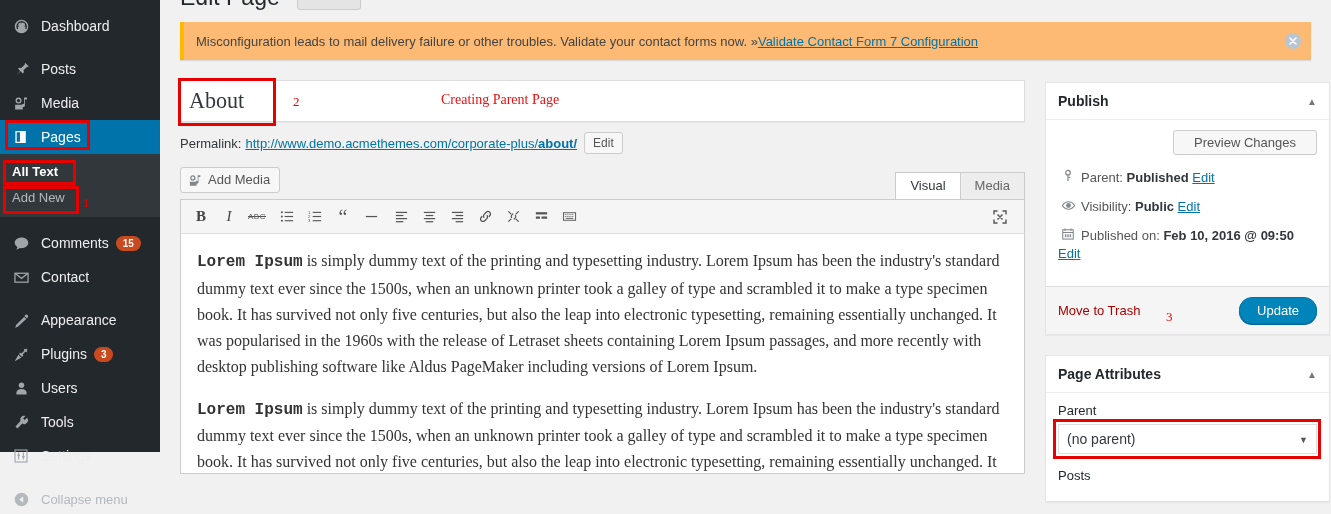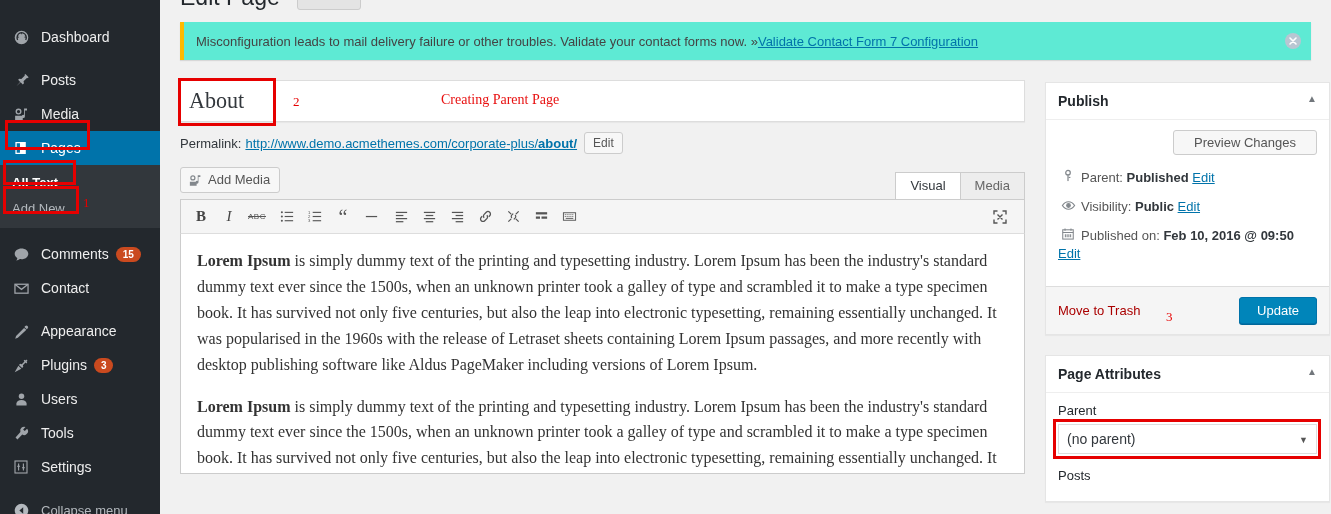--- a/index.html
+++ b/index.html
@@ -8,24 +8,24 @@
     overflow: hidden;
     background: #f1f1f1;
     font-family: "Liberation Sans", sans-serif;
     font-size: 13px;
     color: #444;
   }
   #app { position: relative; width: 1331px; height: 514px; display: flex; }
 
   
   #sidebar {
-    width: 160px; min-width: 160px; height: 514px;
+    width: 160px; min-width: 160px; height: 452px;
     background: #23282d;
     position: relative;
-    padding-top: 20px;
+    padding-top: 9px;
   }
   .menu-item {
     position: relative;
     display: flex; align-items: center;
     height: 34px;
     padding-left: 10px;
     color: #eee;
     font-size: 14px;
     white-space: nowrap;
   }
@@ -101,21 +101,21 @@
   #addnew-btn {
     position: absolute; top: -10px; left: 137px;
     width: 64px; height: 20px;
     background: #e4e4e4; border: 1px solid #cccccc; border-radius: 3px;
   }
 
   
   #notice {
     position: absolute; top: 22px; left: 20px; right: 20px;
     height: 38px;
-    background: #5eead4;
+    background: #fdba74;
     border-left: 4px solid #ffb900;
     box-shadow: 0 1px 1px 0 rgba(0,0,0,.1);
     display: flex; align-items: center;
     padding-left: 12px;
     font-size: 13px;
     color: #444;
   }
   #notice a { color: #0073aa; text-decoration: underline; }
   #notice-dismiss {
     position: absolute; right: 8px; top: 50%; margin-top: -10px;
@@ -216,31 +216,31 @@
     border-top: 0;
     height: 240px;
     padding: 14px 16px 0 16px;
     overflow: hidden;
     font-family: "Liberation Serif", serif;
     font-size: 16px;
     line-height: 1.62;
     color: #333;
   }
   #edit-area p { margin-bottom: 16px; }
-  #edit-area b { font-weight: bold; }
+  #edit-area b { font-weight: bold; font-family: Liberation Mono, monospace; }
 
   
   .postbox {
     background: #fff;
     border: 1px solid #e5e5e5;
     box-shadow: 0 1px 1px rgba(0,0,0,.04);
     margin-bottom: 20px;
   }
   .pb-head {
-    display: flex; align-items: flex-start; justify-content: space-between;
+    display: flex; align-items: center; justify-content: space-between;
     border-bottom: 1px solid #eee;
     padding: 10px 12px;
   }
   .pb-title { font-size: 14px; font-weight: bold; color: #23282d; }
   .toggle-arrow { color: #72777c; font-size: 10px; }
   .pb-body { padding: 10px 12px 12px 12px; }
   .pub-row {
     display: flex; align-items: flex-start;
     margin-bottom: 11px;
     font-size: 13px; color: #555;
@@ -263,21 +263,21 @@
     background: #f5f5f5;
     border-top: 1px solid #ddd;
     padding: 10px 12px;
     display: flex; align-items: center; justify-content: space-between;
     position: relative;
   }
   #trash-link { color: #a00; font-size: 13px; text-decoration: none; cursor: pointer; }
   #update-btn {
     background: #0085ba;
     border: 1px solid #0073aa;
-    border-radius: 3px;
+    border-radius: 13px;
     color: #fff;
     font-size: 13px;
     padding: 5px 17px;
     cursor: pointer;
     box-shadow: 0 1px 0 #006799;
   }
   .attr-label { font-size: 13px; color: #23282d; margin-bottom: 6px; font-weight: normal; }
   #parent-select-wrap { position: relative; margin-bottom: 12px; }
   #parent-select {
     width: 100%;

